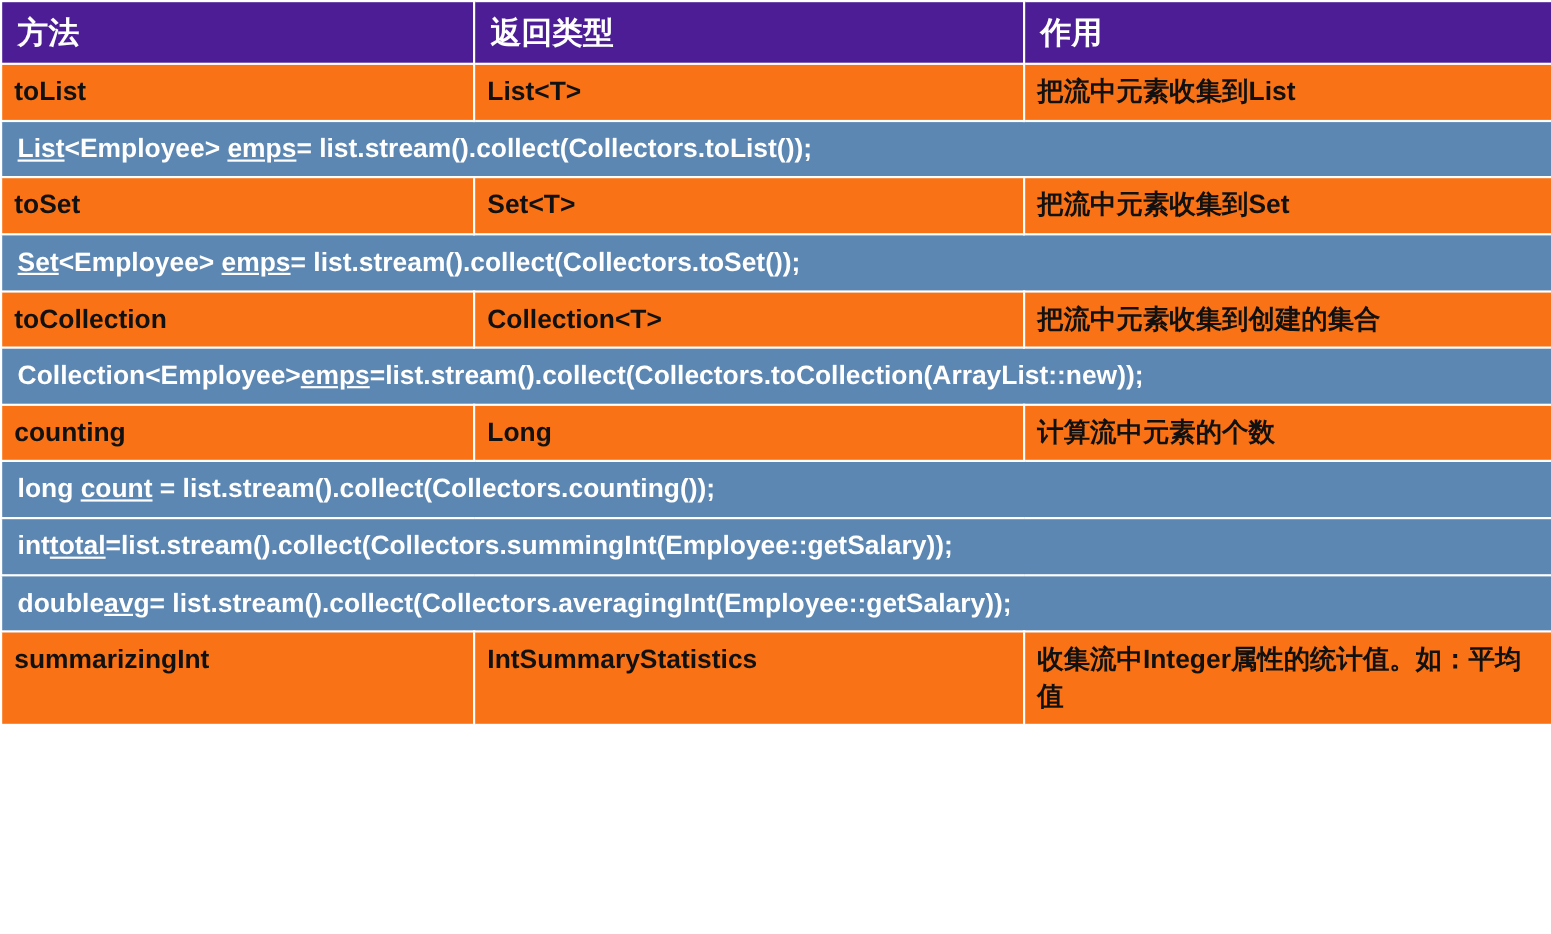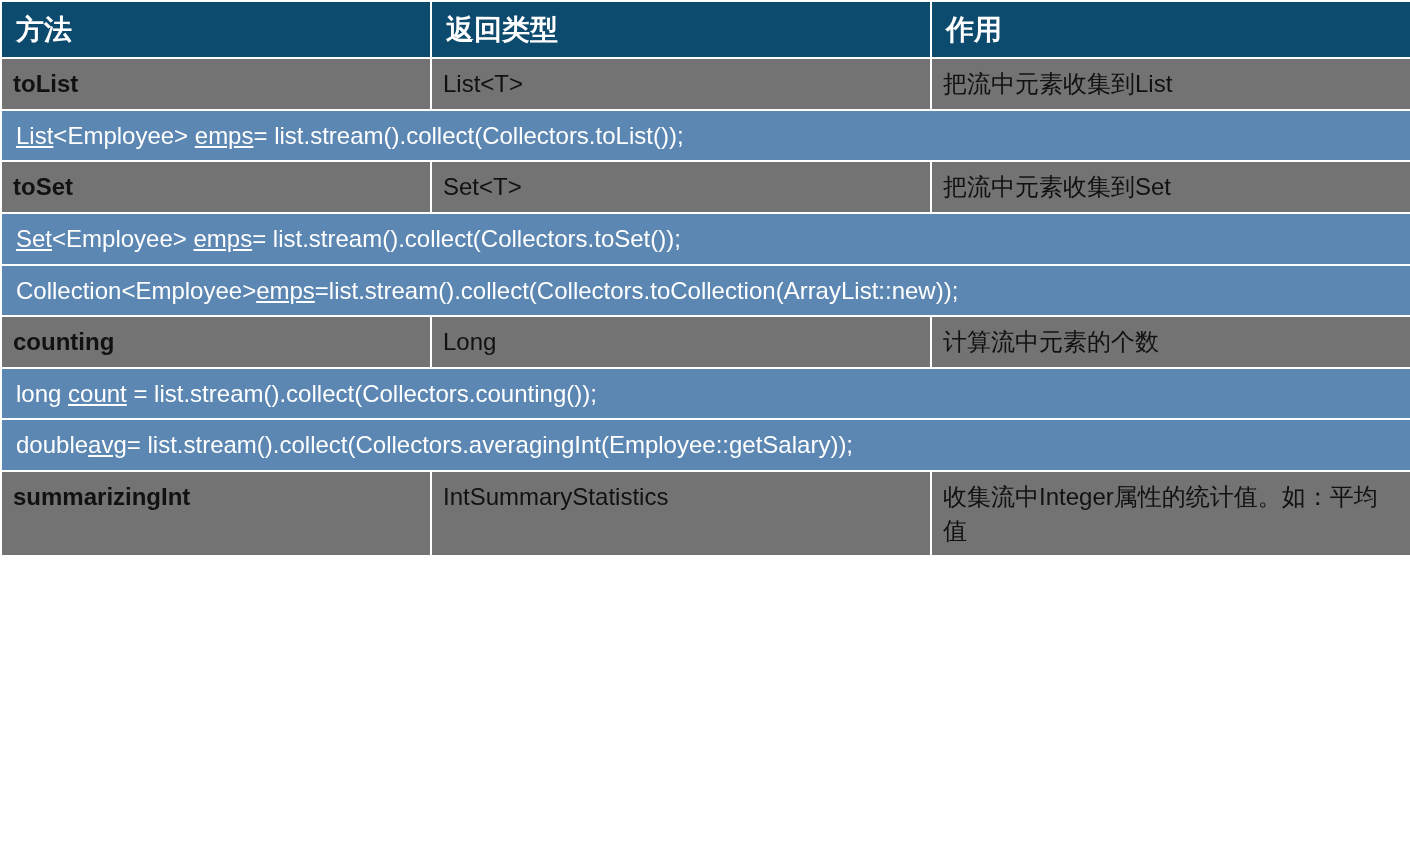--- a/index.html
+++ b/index.html
@@ -18,45 +18,45 @@
       table-layout: fixed;
     }
     td, th {
       border: 2px solid #ffffff;
       padding: 8px 14px;
       font-size: 24px;
       vertical-align: top;
       line-height: 1.4;
     }
     .header-row td {
-      background: #0c4a6e;
+      background: #4c1d95;
       color: #ffffff;
       font-weight: bold;
       font-size: 28px;
     }
     .data-row td {
-      background: #737373;
+      background: #f97316;
       color: #111111;
       font-weight: bold;
       padding-left: 11px;
     }
     .code-row td {
       background: #5c87b2;
       color: #ffffff;
-      font-weight: normal;
+      font-weight: bold;
       font-size: 24px;
       margin-top: 18px;
     }
     .col-method { width: 430px; }
     .col-return { width: 500px; }
     .col-use    { width: 480px; }
     .u { text-decoration: underline; }
     .data-row .return-cell,
     .data-row .use-cell {
-      font-weight: normal;
+      font-weight: bold;
     }
     .data-row td:first-child {
       font-weight: bold;
     }
   </style>
 </head>
 <body>
 
 <table>
   <colgroup>
@@ -86,37 +86,47 @@
     <td>toSet</td>
     <td class="return-cell">Set&lt;T&gt;</td>
     <td class="use-cell">把流中元素收集到Set</td>
   </tr>
   <tr class="code-row">
     <td colspan="3">
       <span class="u">Set</span><span>&lt;Employee&gt; </span><span class="u">emps</span><span>= list.stream().collect(Collectors.toSet());</span>
     </td>
   </tr>
 
+  <tr class="data-row">
+    <td>toCollection</td>
+    <td class="return-cell">Collection&lt;T&gt;</td>
+    <td class="use-cell">把流中元素收集到创建的集合</td>
+  </tr>
   <tr class="code-row">
     <td colspan="3">
       <span>Collection&lt;Employee&gt;</span><span class="u">emps</span><span>=list.stream().collect(Collectors.toCollection(ArrayList::new));</span>
     </td>
   </tr>
 
   <tr class="data-row">
     <td>counting</td>
     <td class="return-cell">Long</td>
     <td class="use-cell">计算流中元素的个数</td>
   </tr>
   <tr class="code-row">
     <td colspan="3">
       <span>long </span><span class="u">count</span><span> = list.stream().collect(Collectors.counting());</span>
     </td>
   </tr>
 
+  <tr class="code-row">
+    <td colspan="3">
+      <span>int</span><span class="u">total</span><span>=list.stream().collect(Collectors.summingInt(Employee::getSalary));</span>
+    </td>
+  </tr>
 
   <tr class="code-row">
     <td colspan="3">
       <span>double</span><span class="u">avg</span><span>= list.stream().collect(Collectors.averagingInt(Employee::getSalary));</span>
     </td>
   </tr>
 
   <tr class="data-row">
     <td>summarizingInt</td>
     <td class="return-cell">IntSummaryStatistics</td>

